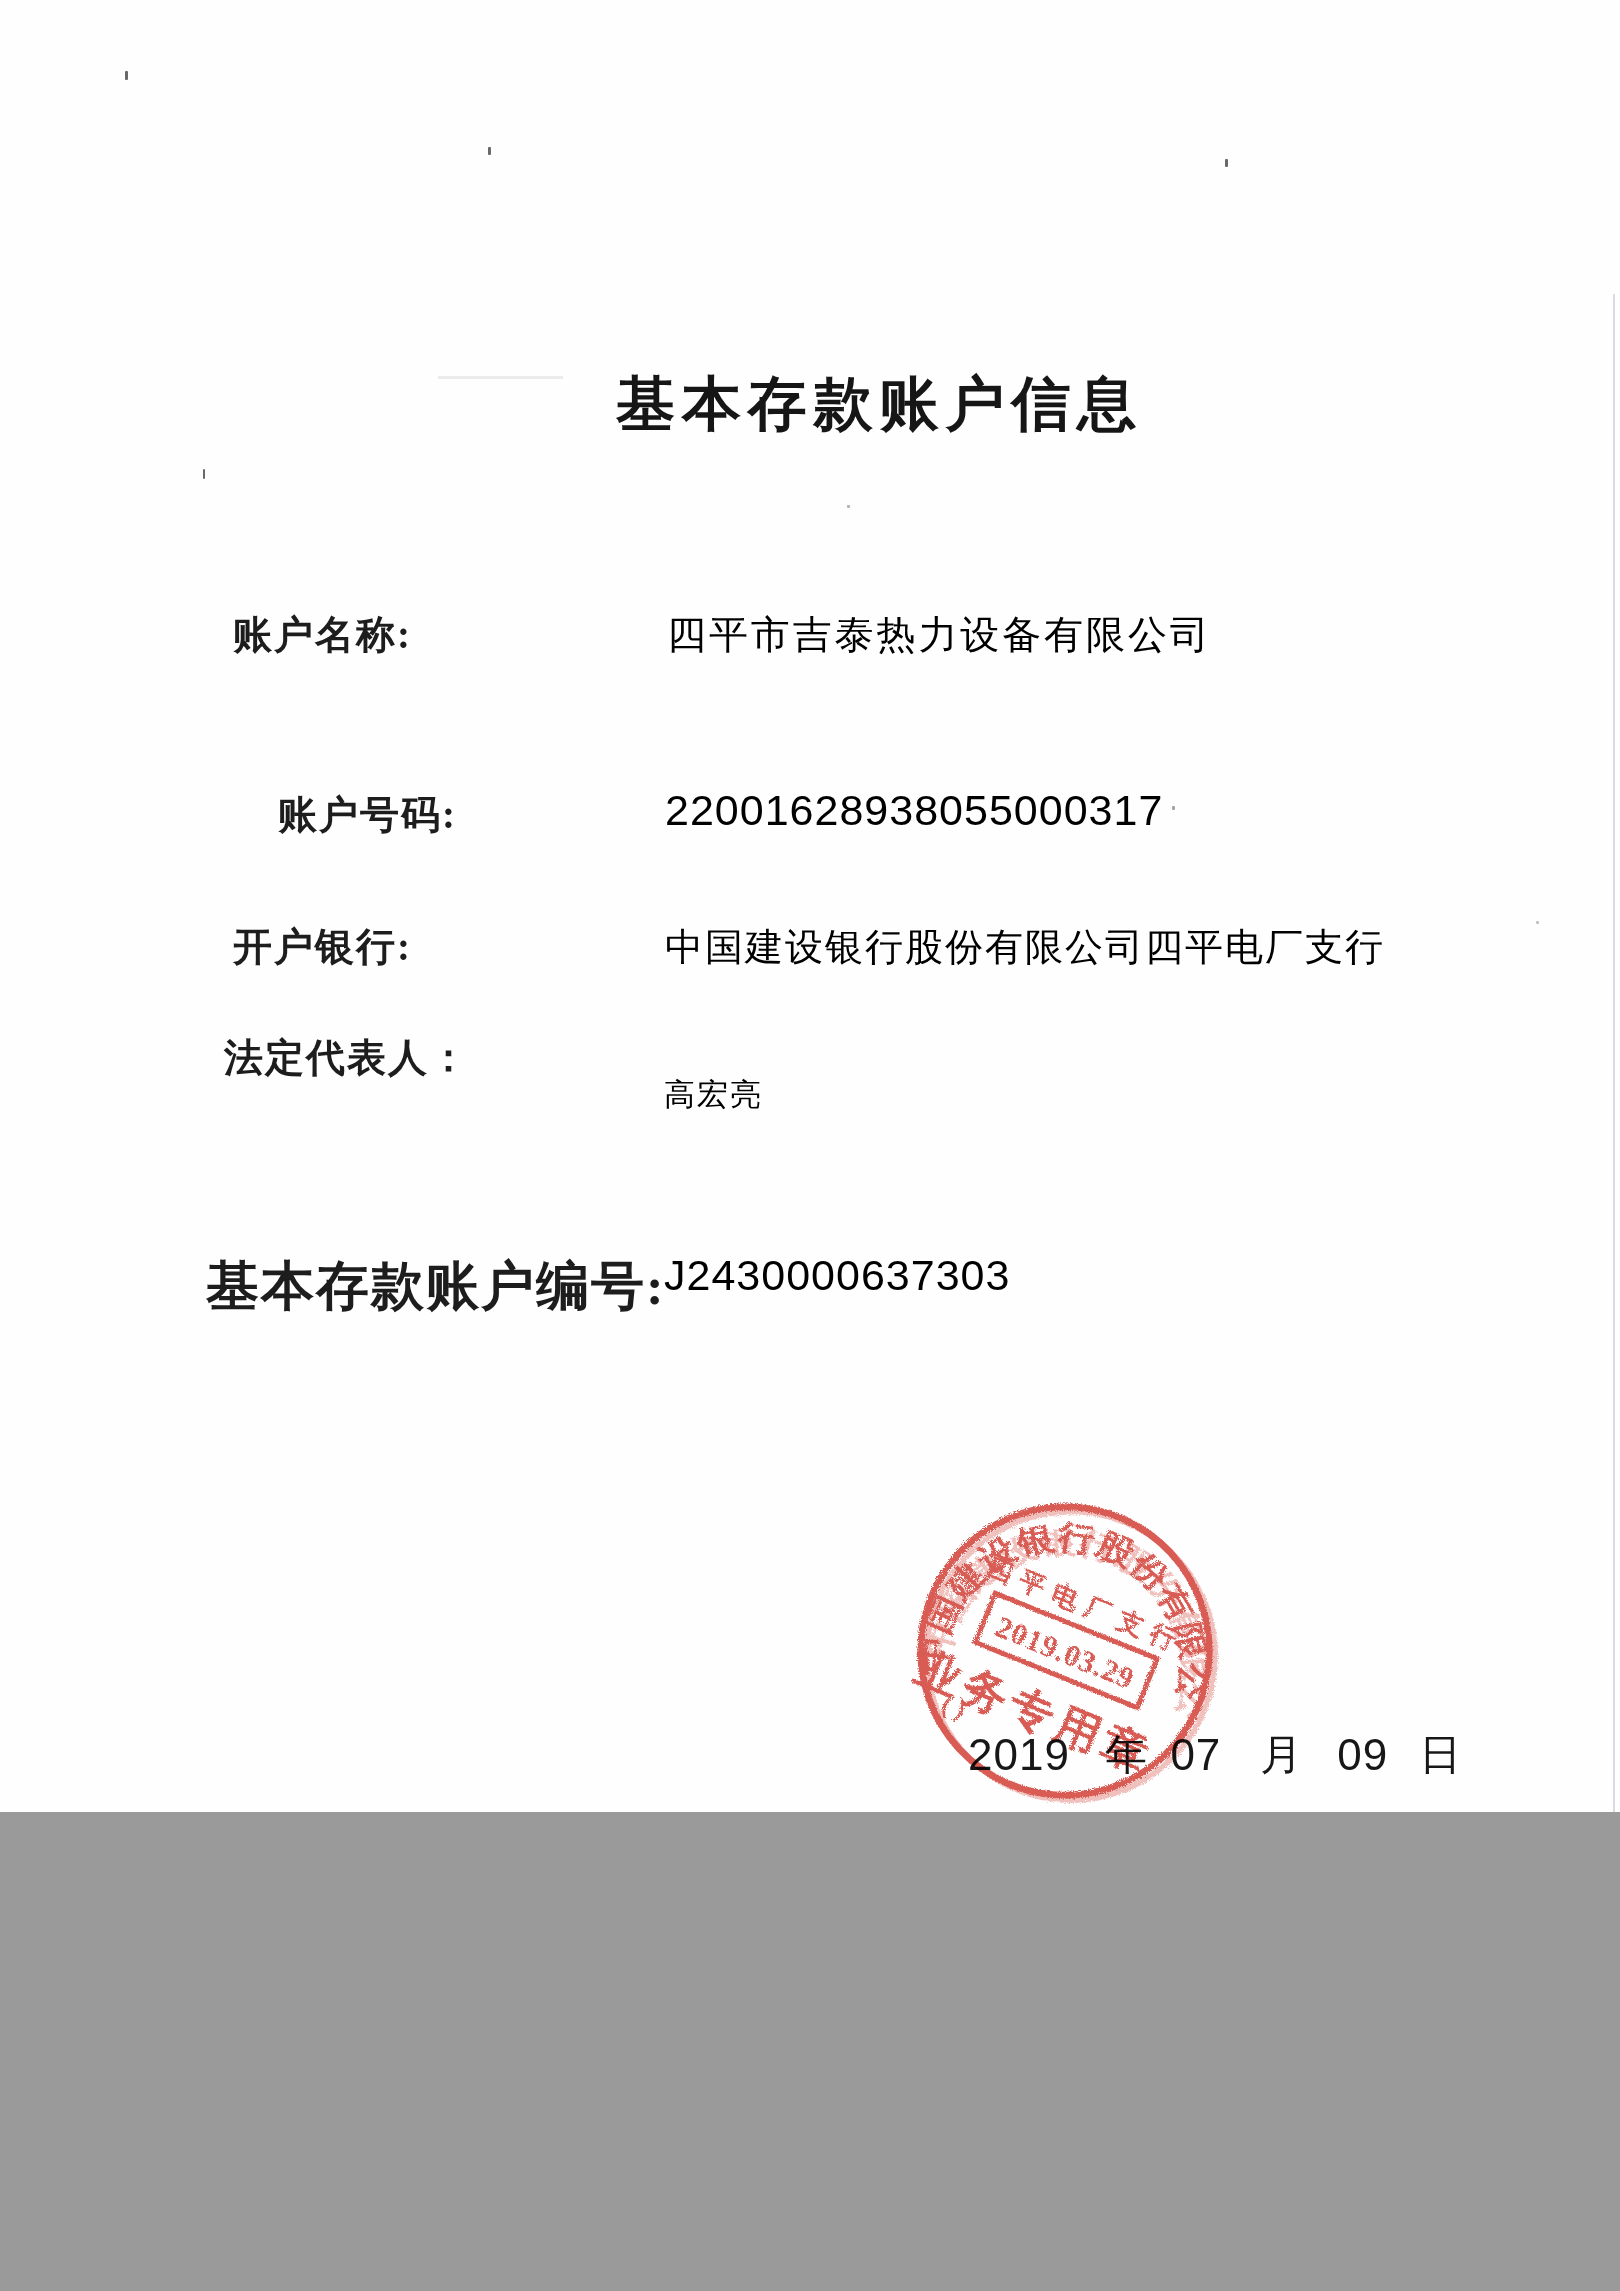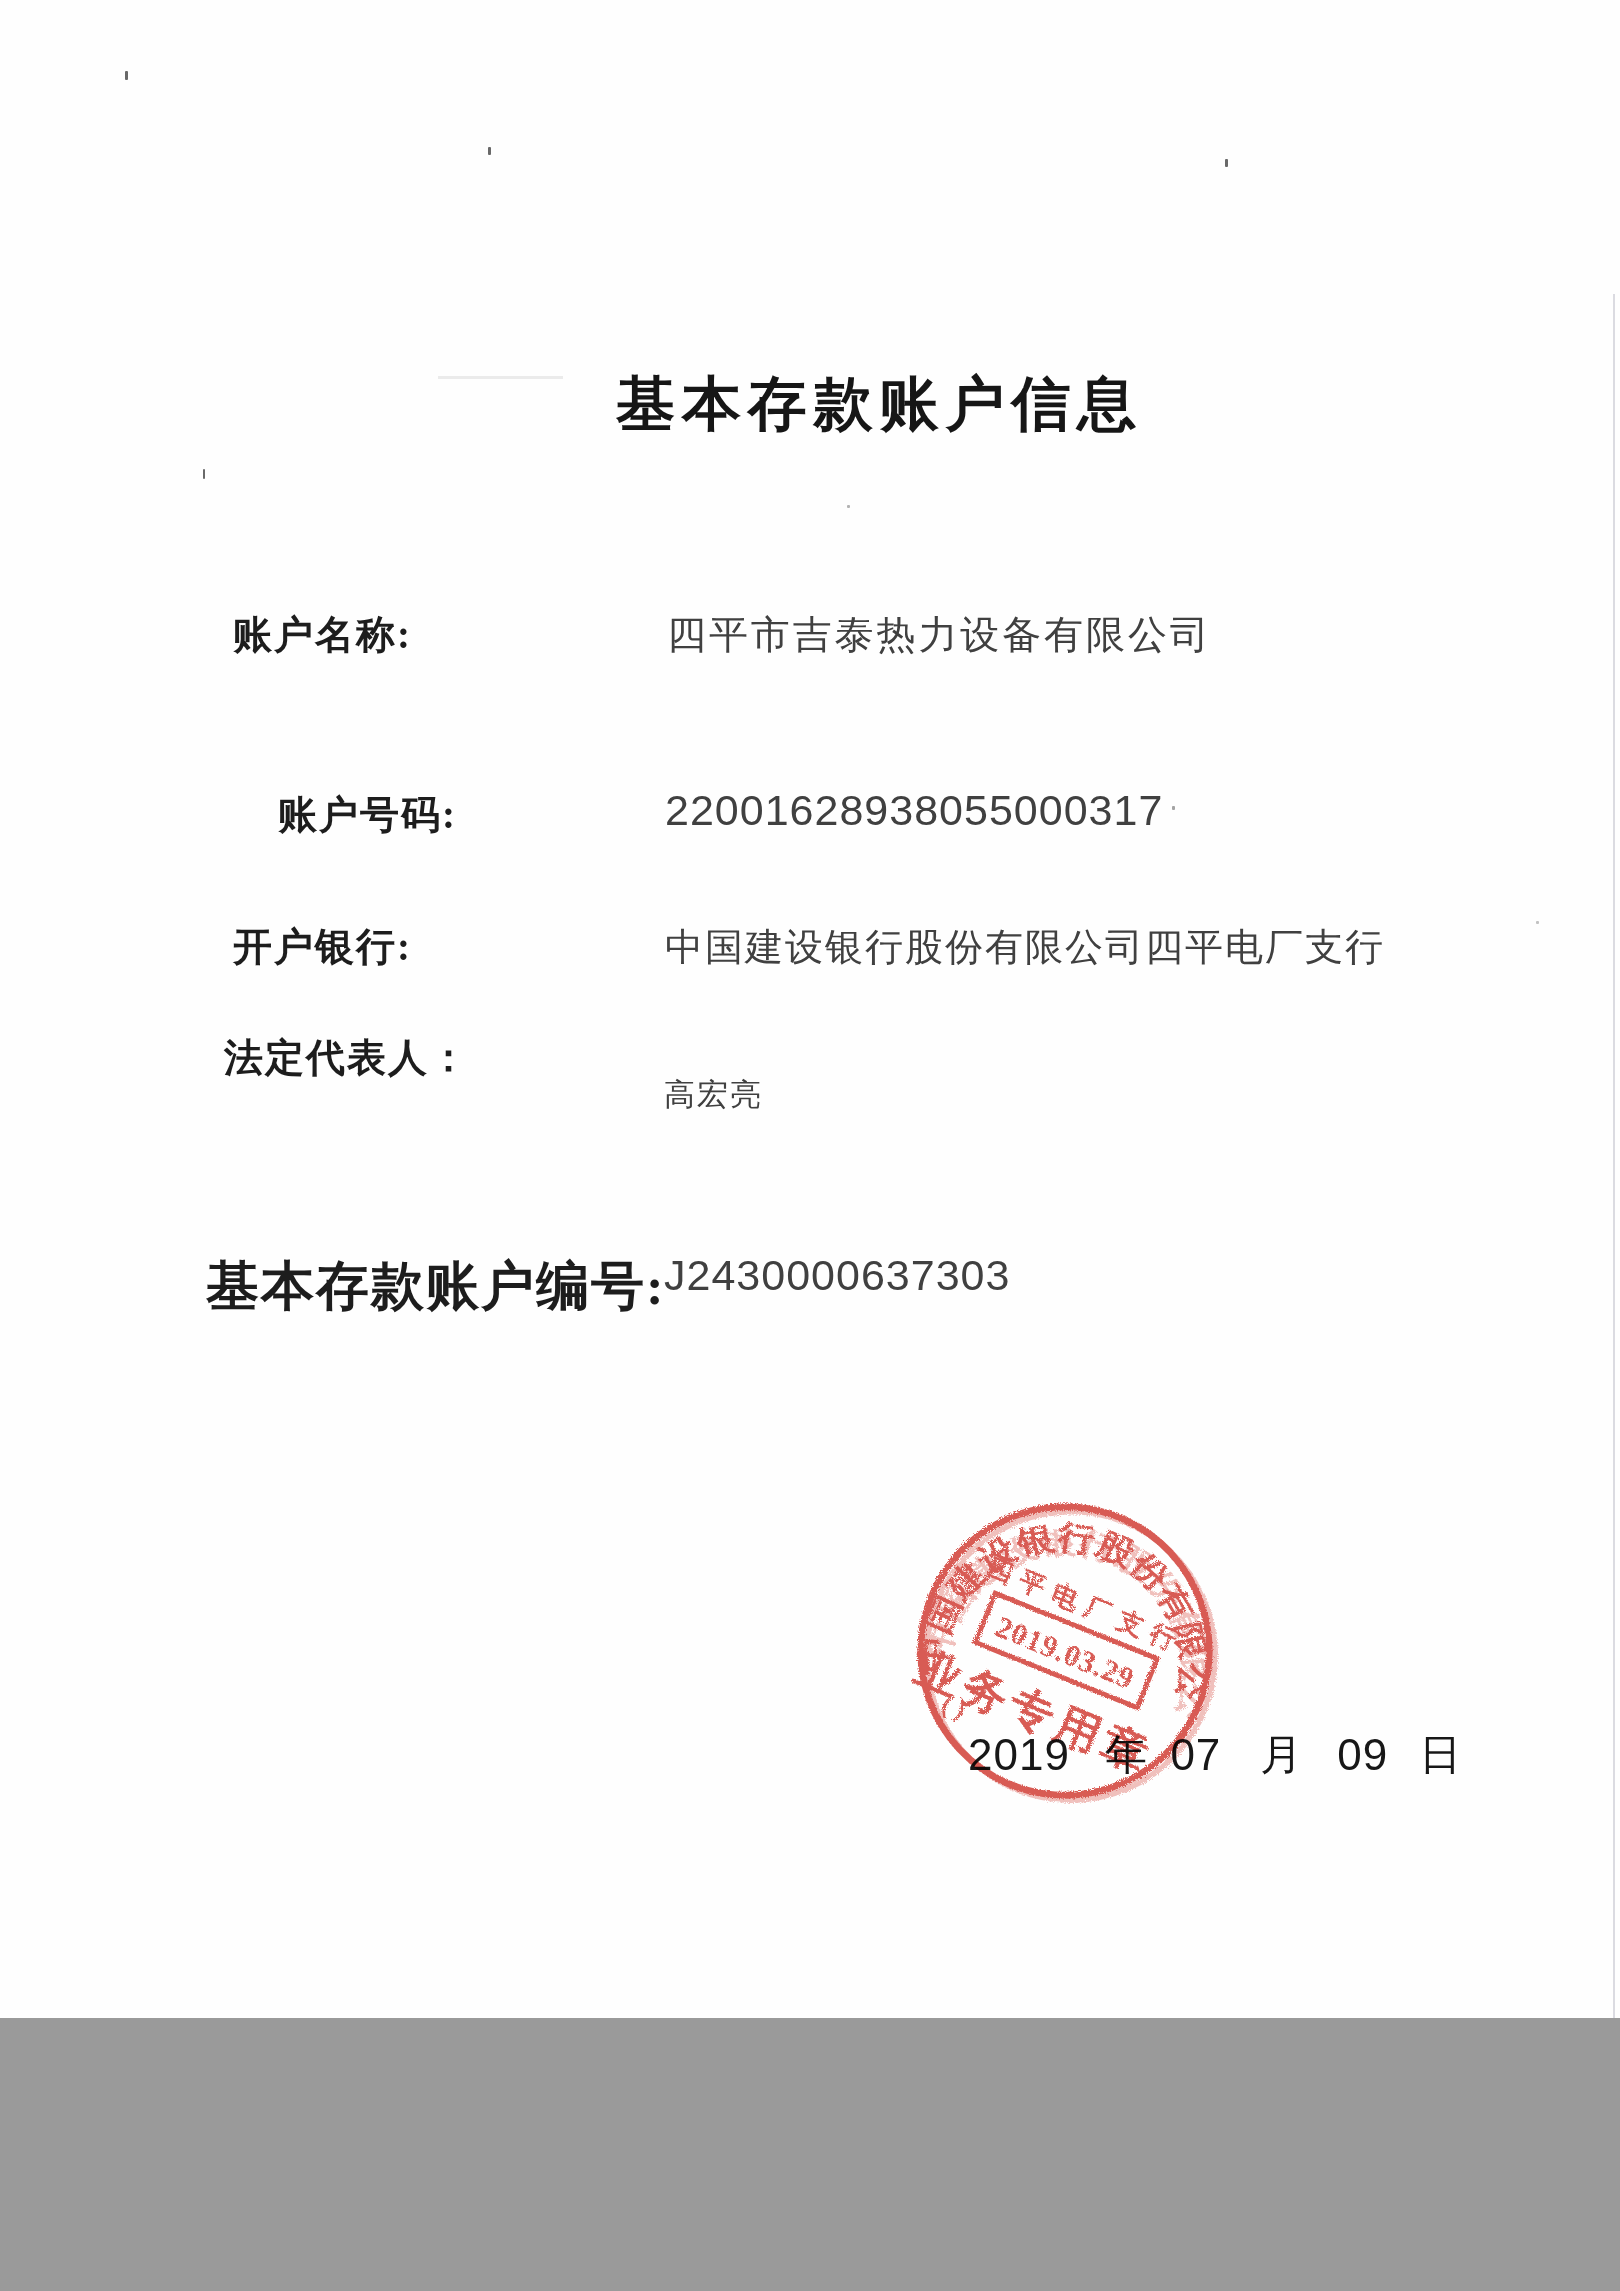--- a/index.html
+++ b/index.html
@@ -1,33 +1,33 @@
 <!DOCTYPE html>
 <html><head>
 <meta charset="utf-8">
 <style>
   html,body{margin:0;padding:0;background:#9a9a9a;}
   .page{
     position:relative;
-    width:1620px;height:2018px;
+    width:1620px;height:1812px;
     background:#fefefe;
     overflow:hidden;
     font-family:"Liberation Serif","DejaVu Serif",serif;
     color:#1b1b1b;
   }
   
   .doc-title{
     position:absolute;left:616px;top:365px;
     font-size:59px;font-weight:700;letter-spacing:6.9px;
     color:#161616;
     white-space:nowrap;
   }
   
   .lab{position:absolute;font-size:39px;letter-spacing:2px;font-weight:600;white-space:nowrap;color:#1d1d1d;}
-  .val{position:absolute;font-size:39px;letter-spacing:2px;white-space:nowrap;color:#404040;}
+  .val{position:absolute;font-size:39px;letter-spacing:2px;white-space:nowrap;color:#000000;}
   .num{font-family:Liberation Sans, sans-serif;font-weight:400;letter-spacing:1px;}
   .lab-r1{left:233px;top:608px;}
   .val-r1{left:667px;top:608px;letter-spacing:2.9px;}
   .lab-r2{left:233px;top:788px;margin-left:45px;}
   .val-r2{left:665px;top:786px;font-size:43px;}
   .lab-r3{left:233px;top:920px;}
   .val-r3{left:665px;top:922px;font-size:38px;letter-spacing:2px;}
   .lab-r4a{left:224px;top:1031px;}
   .lab-r4b{left:202px;top:1099px;}
   .val-r4{left:664px;top:1074px;font-size:31px;font-family:Liberation Mono, monospace;}

